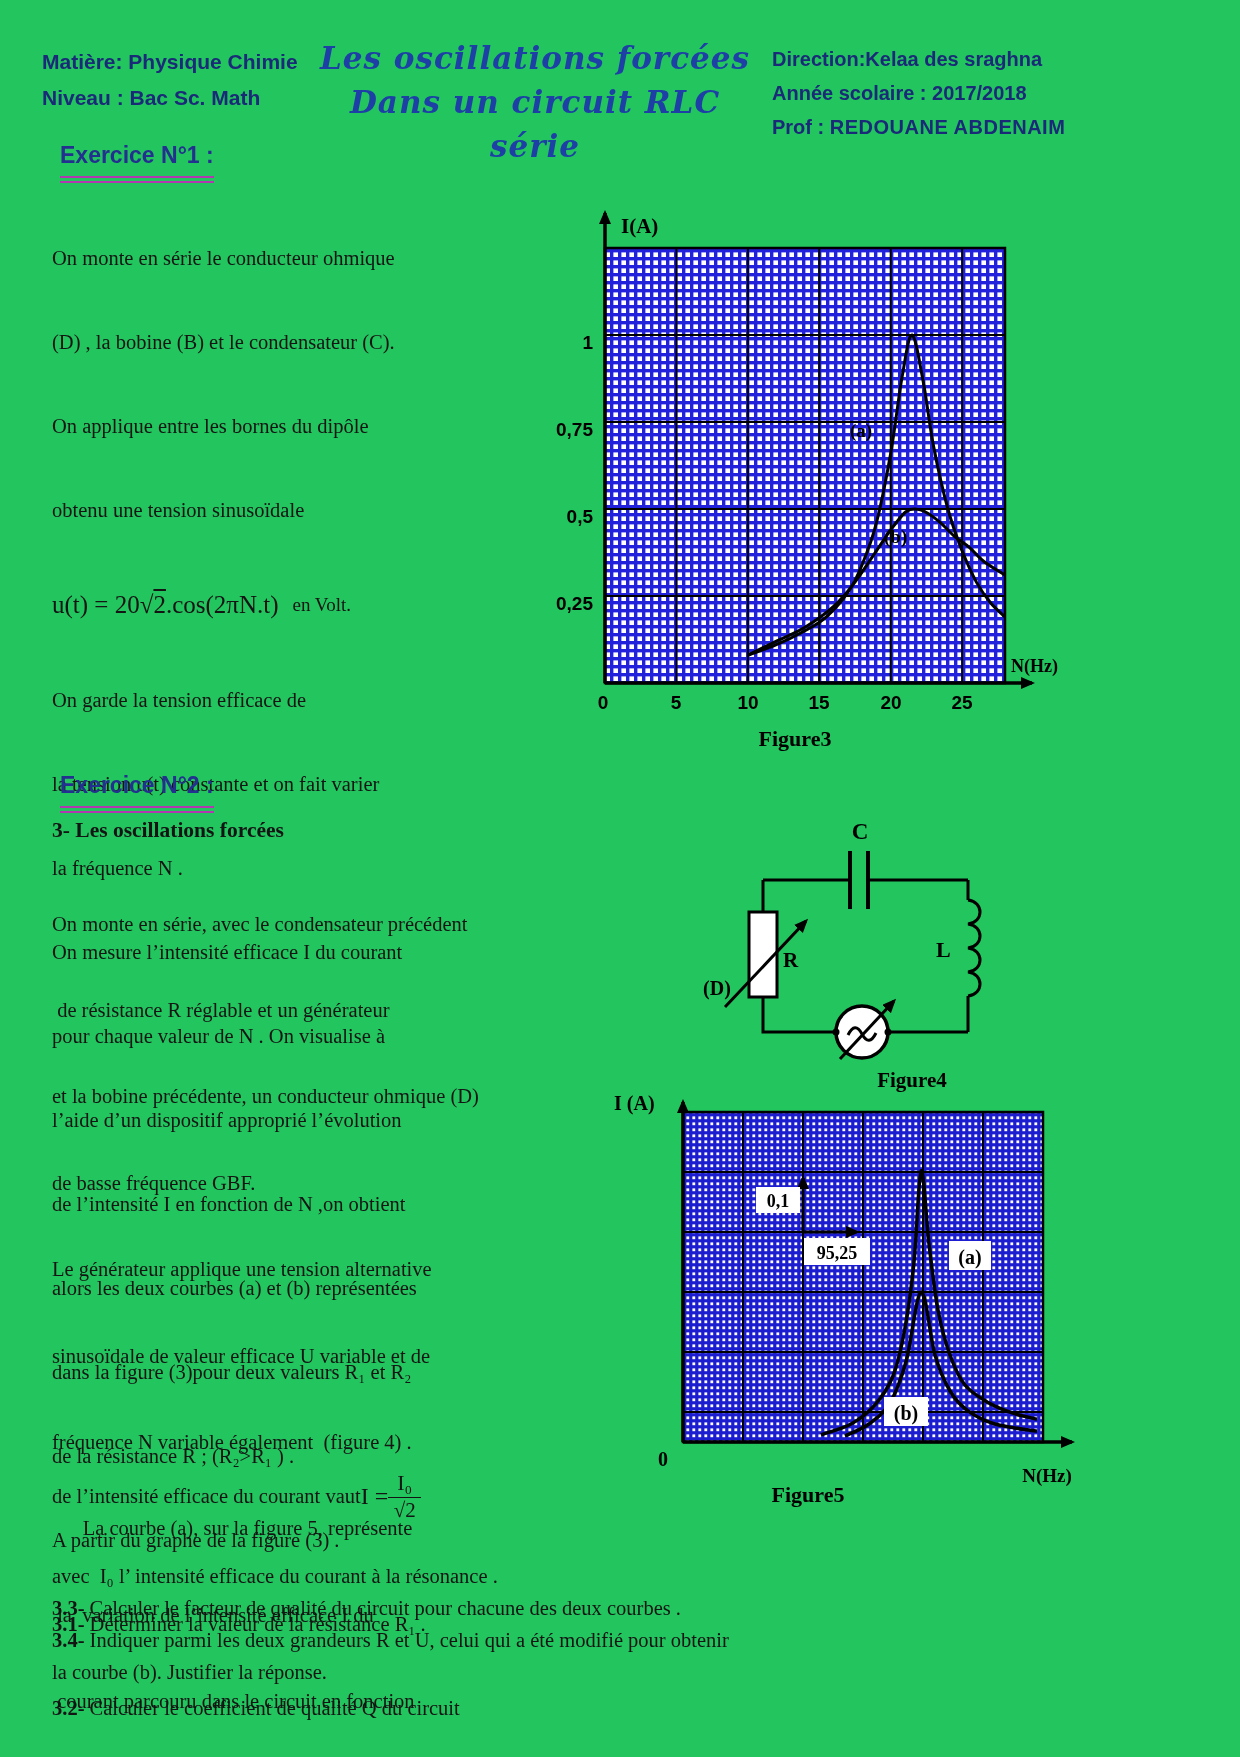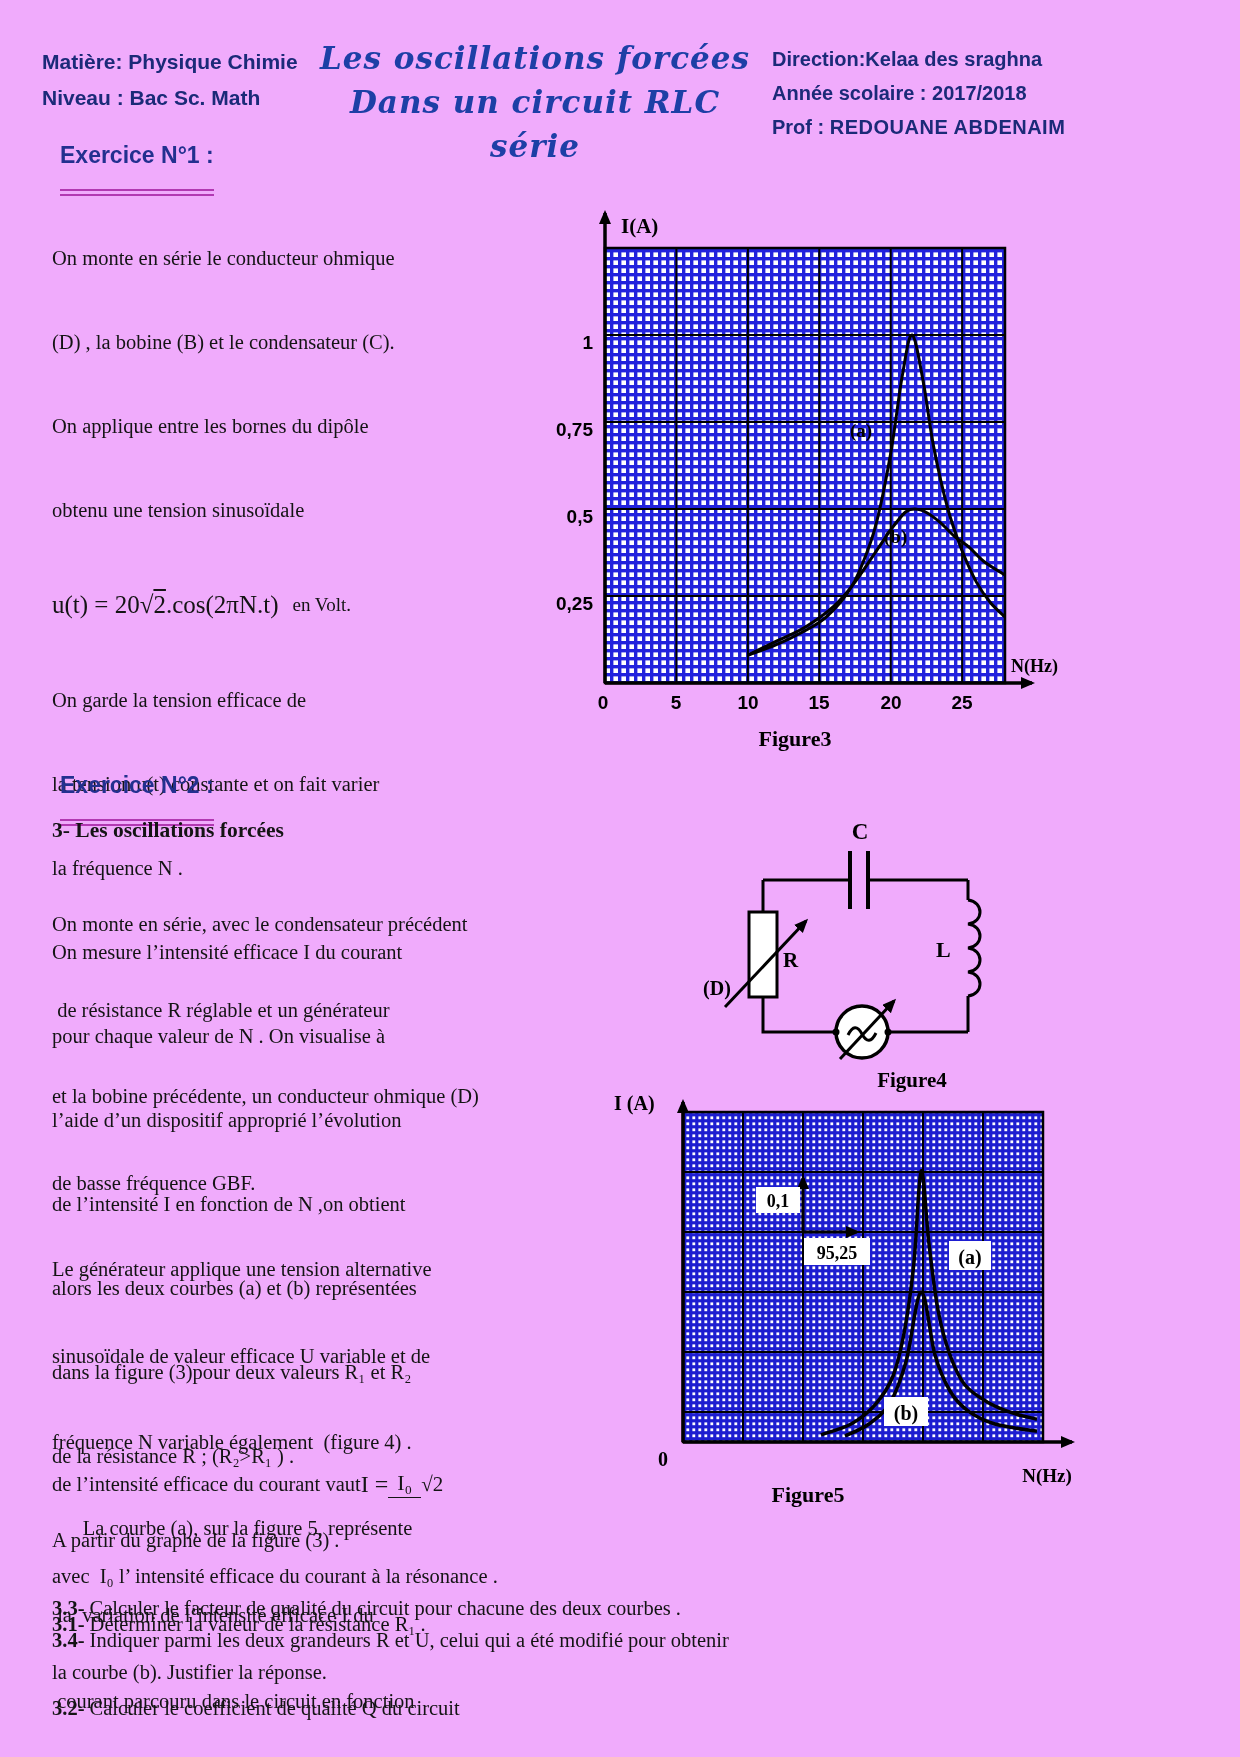--- a/index.html
+++ b/index.html
@@ -1,38 +1,38 @@
 <!DOCTYPE html>
 <html><head>
 <meta charset="utf-8">
 <style>
   html,body{margin:0;padding:0;background:#e8e8e8}
-  .page{position:relative;width:1240px;height:1757px;background:#f0abfc;margin:0 auto;
+  .page{position:relative;width:1240px;height:1757px;background:#22c55e;margin:0 auto;
         font-family:"Liberation Serif",serif;color:#141414;overflow:hidden}
   .hdr{position:absolute;font-family:"Liberation Sans",sans-serif;font-weight:bold;color:#1b2a78}
   .hdr-left{left:42px;top:44px;font-size:21px;line-height:36px}
   .hdr-right{left:772px;top:42px;font-size:20px;line-height:34px}
   .prof-name{letter-spacing:.5px}
   .hdr-title{position:absolute;left:300px;top:36px;width:470px;text-align:center;color:#1d3fa6;
              font-family:"DejaVu Serif",serif;font-style:italic;font-weight:bold;
              font-size:31px;line-height:44px;letter-spacing:1px}
   .ex-head{position:absolute;display:inline-block;font-family:"Liberation Sans",sans-serif;
-           font-weight:bold;font-size:23px;color:#23308f;padding-bottom:20px;
+           font-weight:bold;font-size:23px;color:#23308f;padding-bottom:7px;
            border-bottom:2px solid #b238b2}
   .ex-head::after{content:"";position:absolute;left:0;right:0;bottom:-7px;height:2px;background:#b238b2}
   .tcol{position:absolute;font-size:20.5px;line-height:28px;white-space:pre-wrap}
   .tline{min-height:28px}
   .qnum{font-weight:bold}
   .subhead{position:absolute;font-size:21.5px;font-weight:bold}
   .formula-u{font-size:25px;height:50px;display:flex;align-items:center;gap:14px;white-space:pre}
   .rad{text-decoration:overline}
   .unit{font-size:19px}
   .frac-row{position:absolute;left:52px;top:1470px;font-size:20.5px;display:flex;align-items:center;}
   .frac-lhs{font-size:24px}
-  .frac{display:inline-flex;flex-direction:row;align-items:center;font-size:21px;line-height:1.15}
+  .frac{display:inline-flex;flex-direction:column;align-items:center;font-size:21px;line-height:1.15}
   .frac .num{border-bottom:1.6px solid #141414;padding:0 9px 2px;font-size:22px}
   svg{position:absolute;overflow:visible}
   svg text{font-family:"Liberation Serif",serif;font-weight:bold;fill:#000}
   svg text.tick{font-family:"Liberation Sans",sans-serif;font-size:19px}
 </style>
 </head>
 <body>
 
 <div class="page">
 

